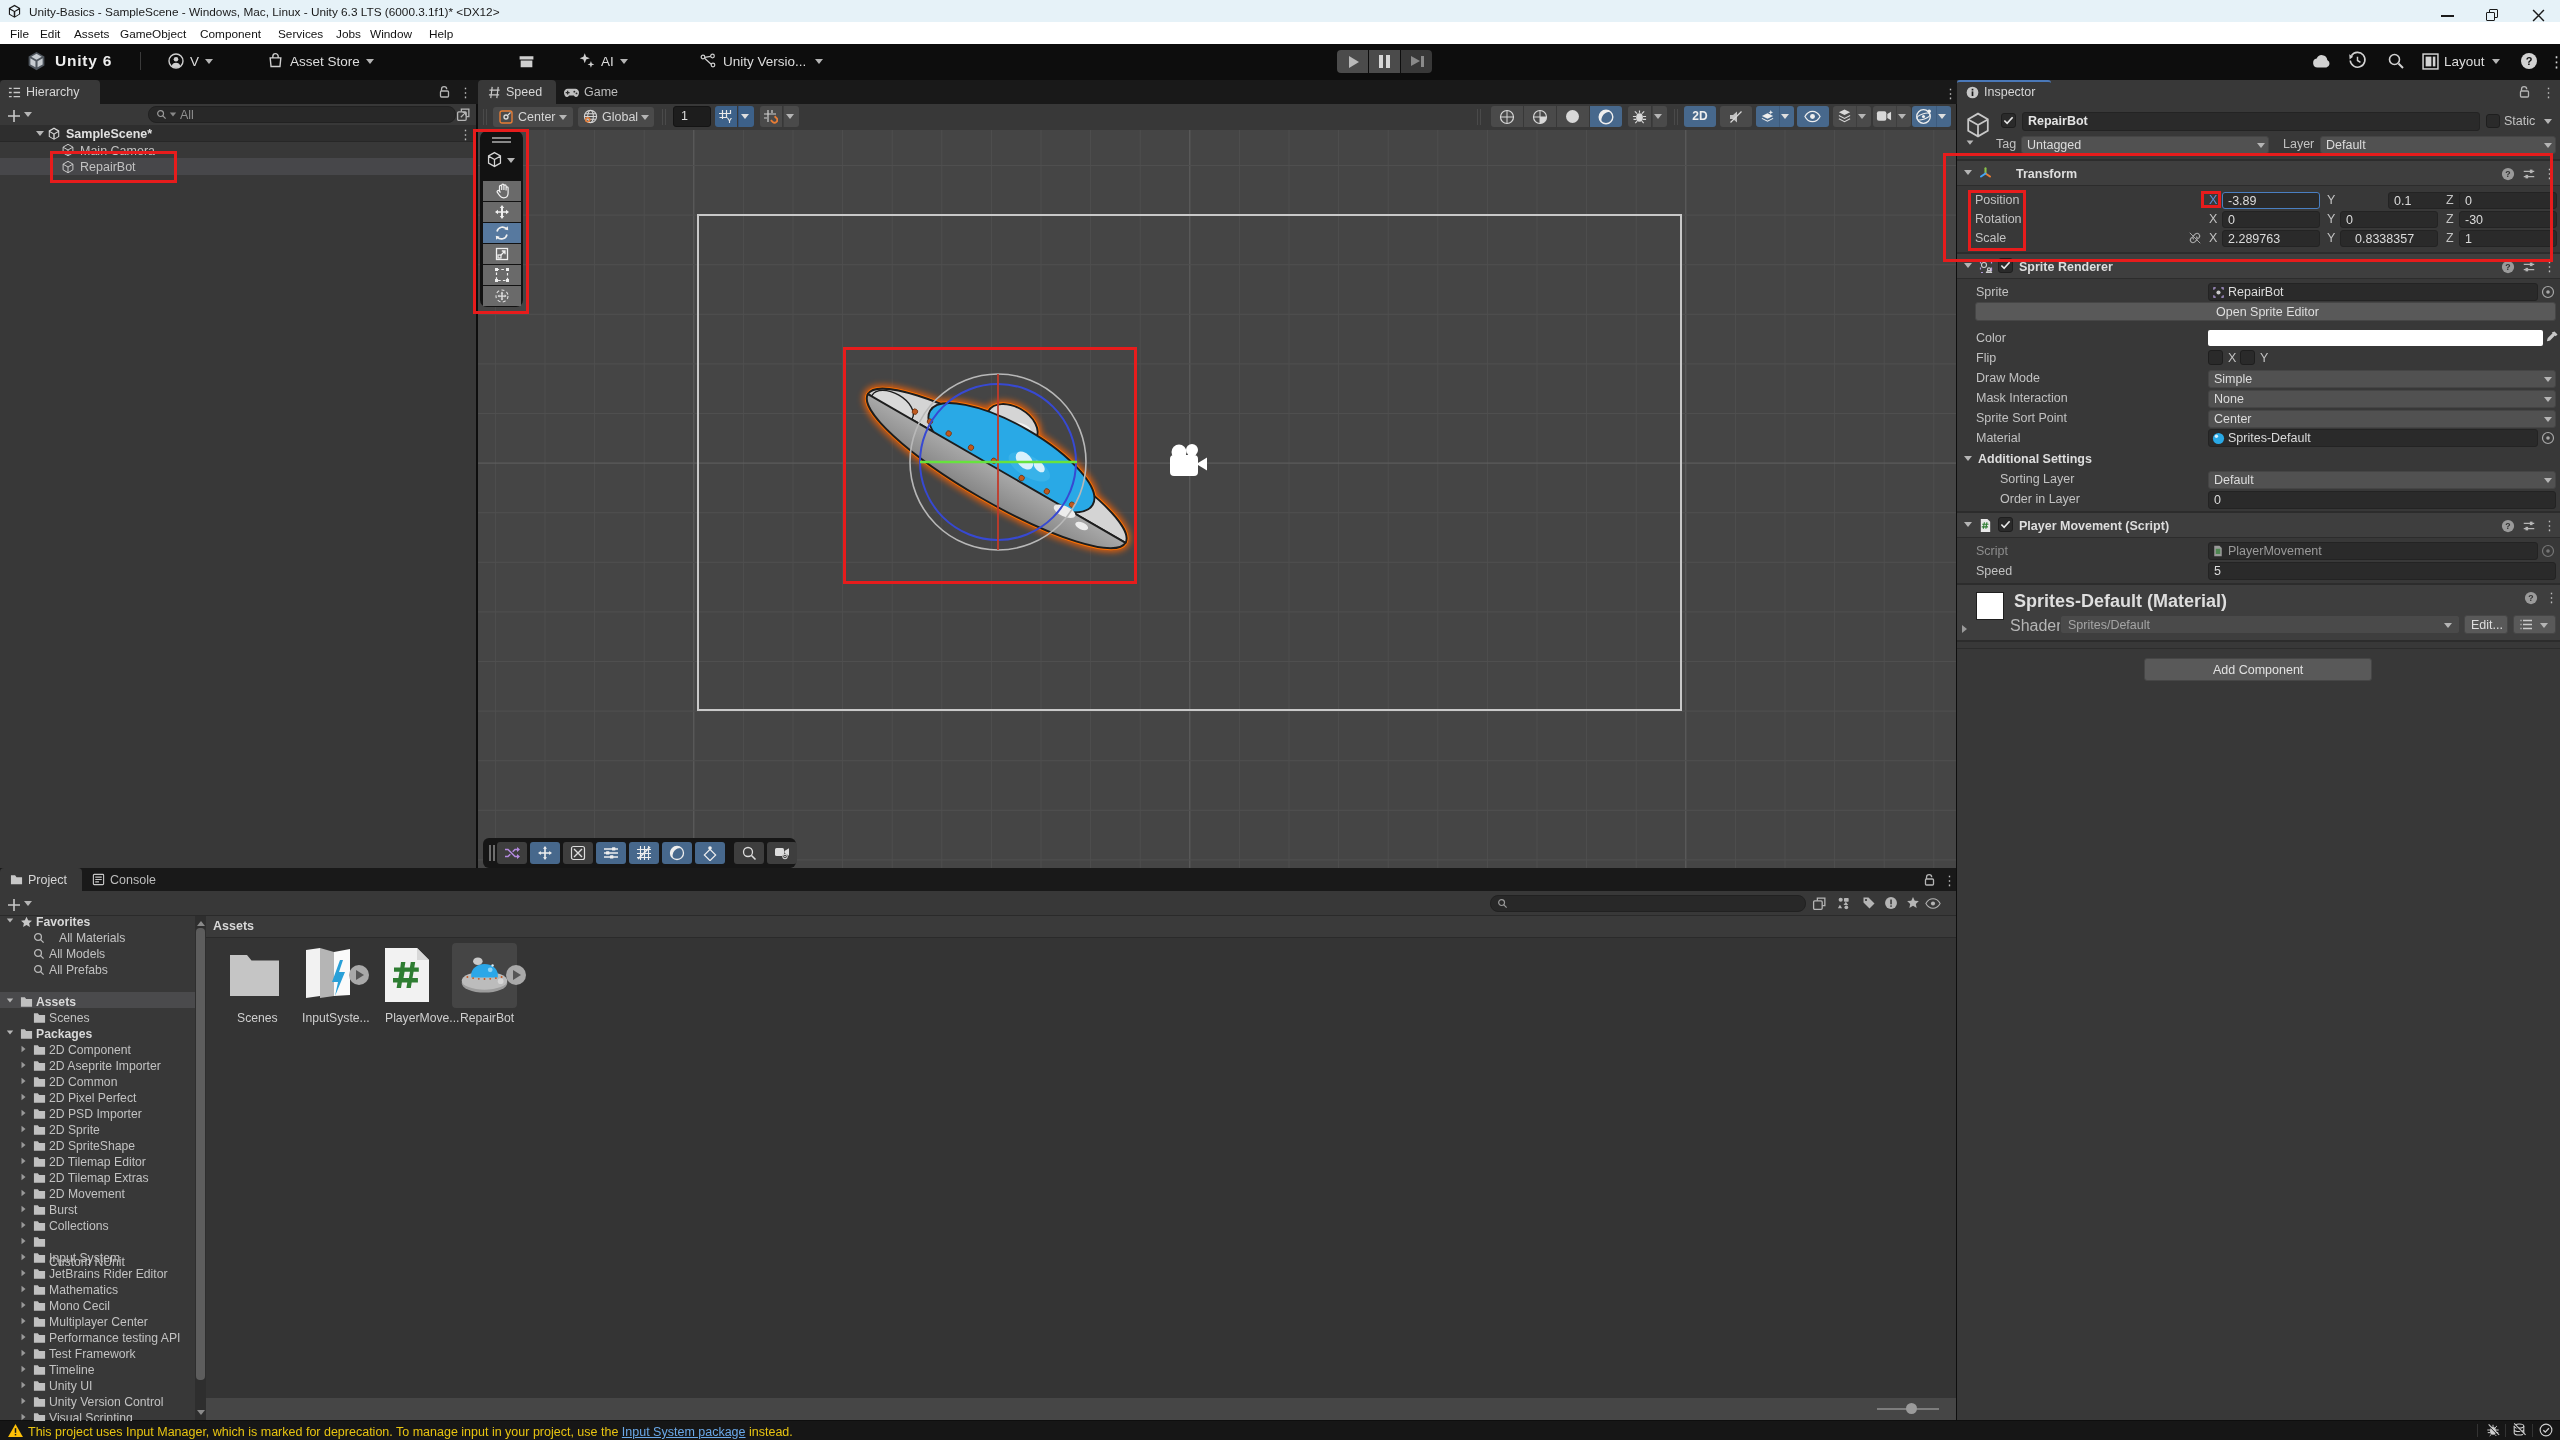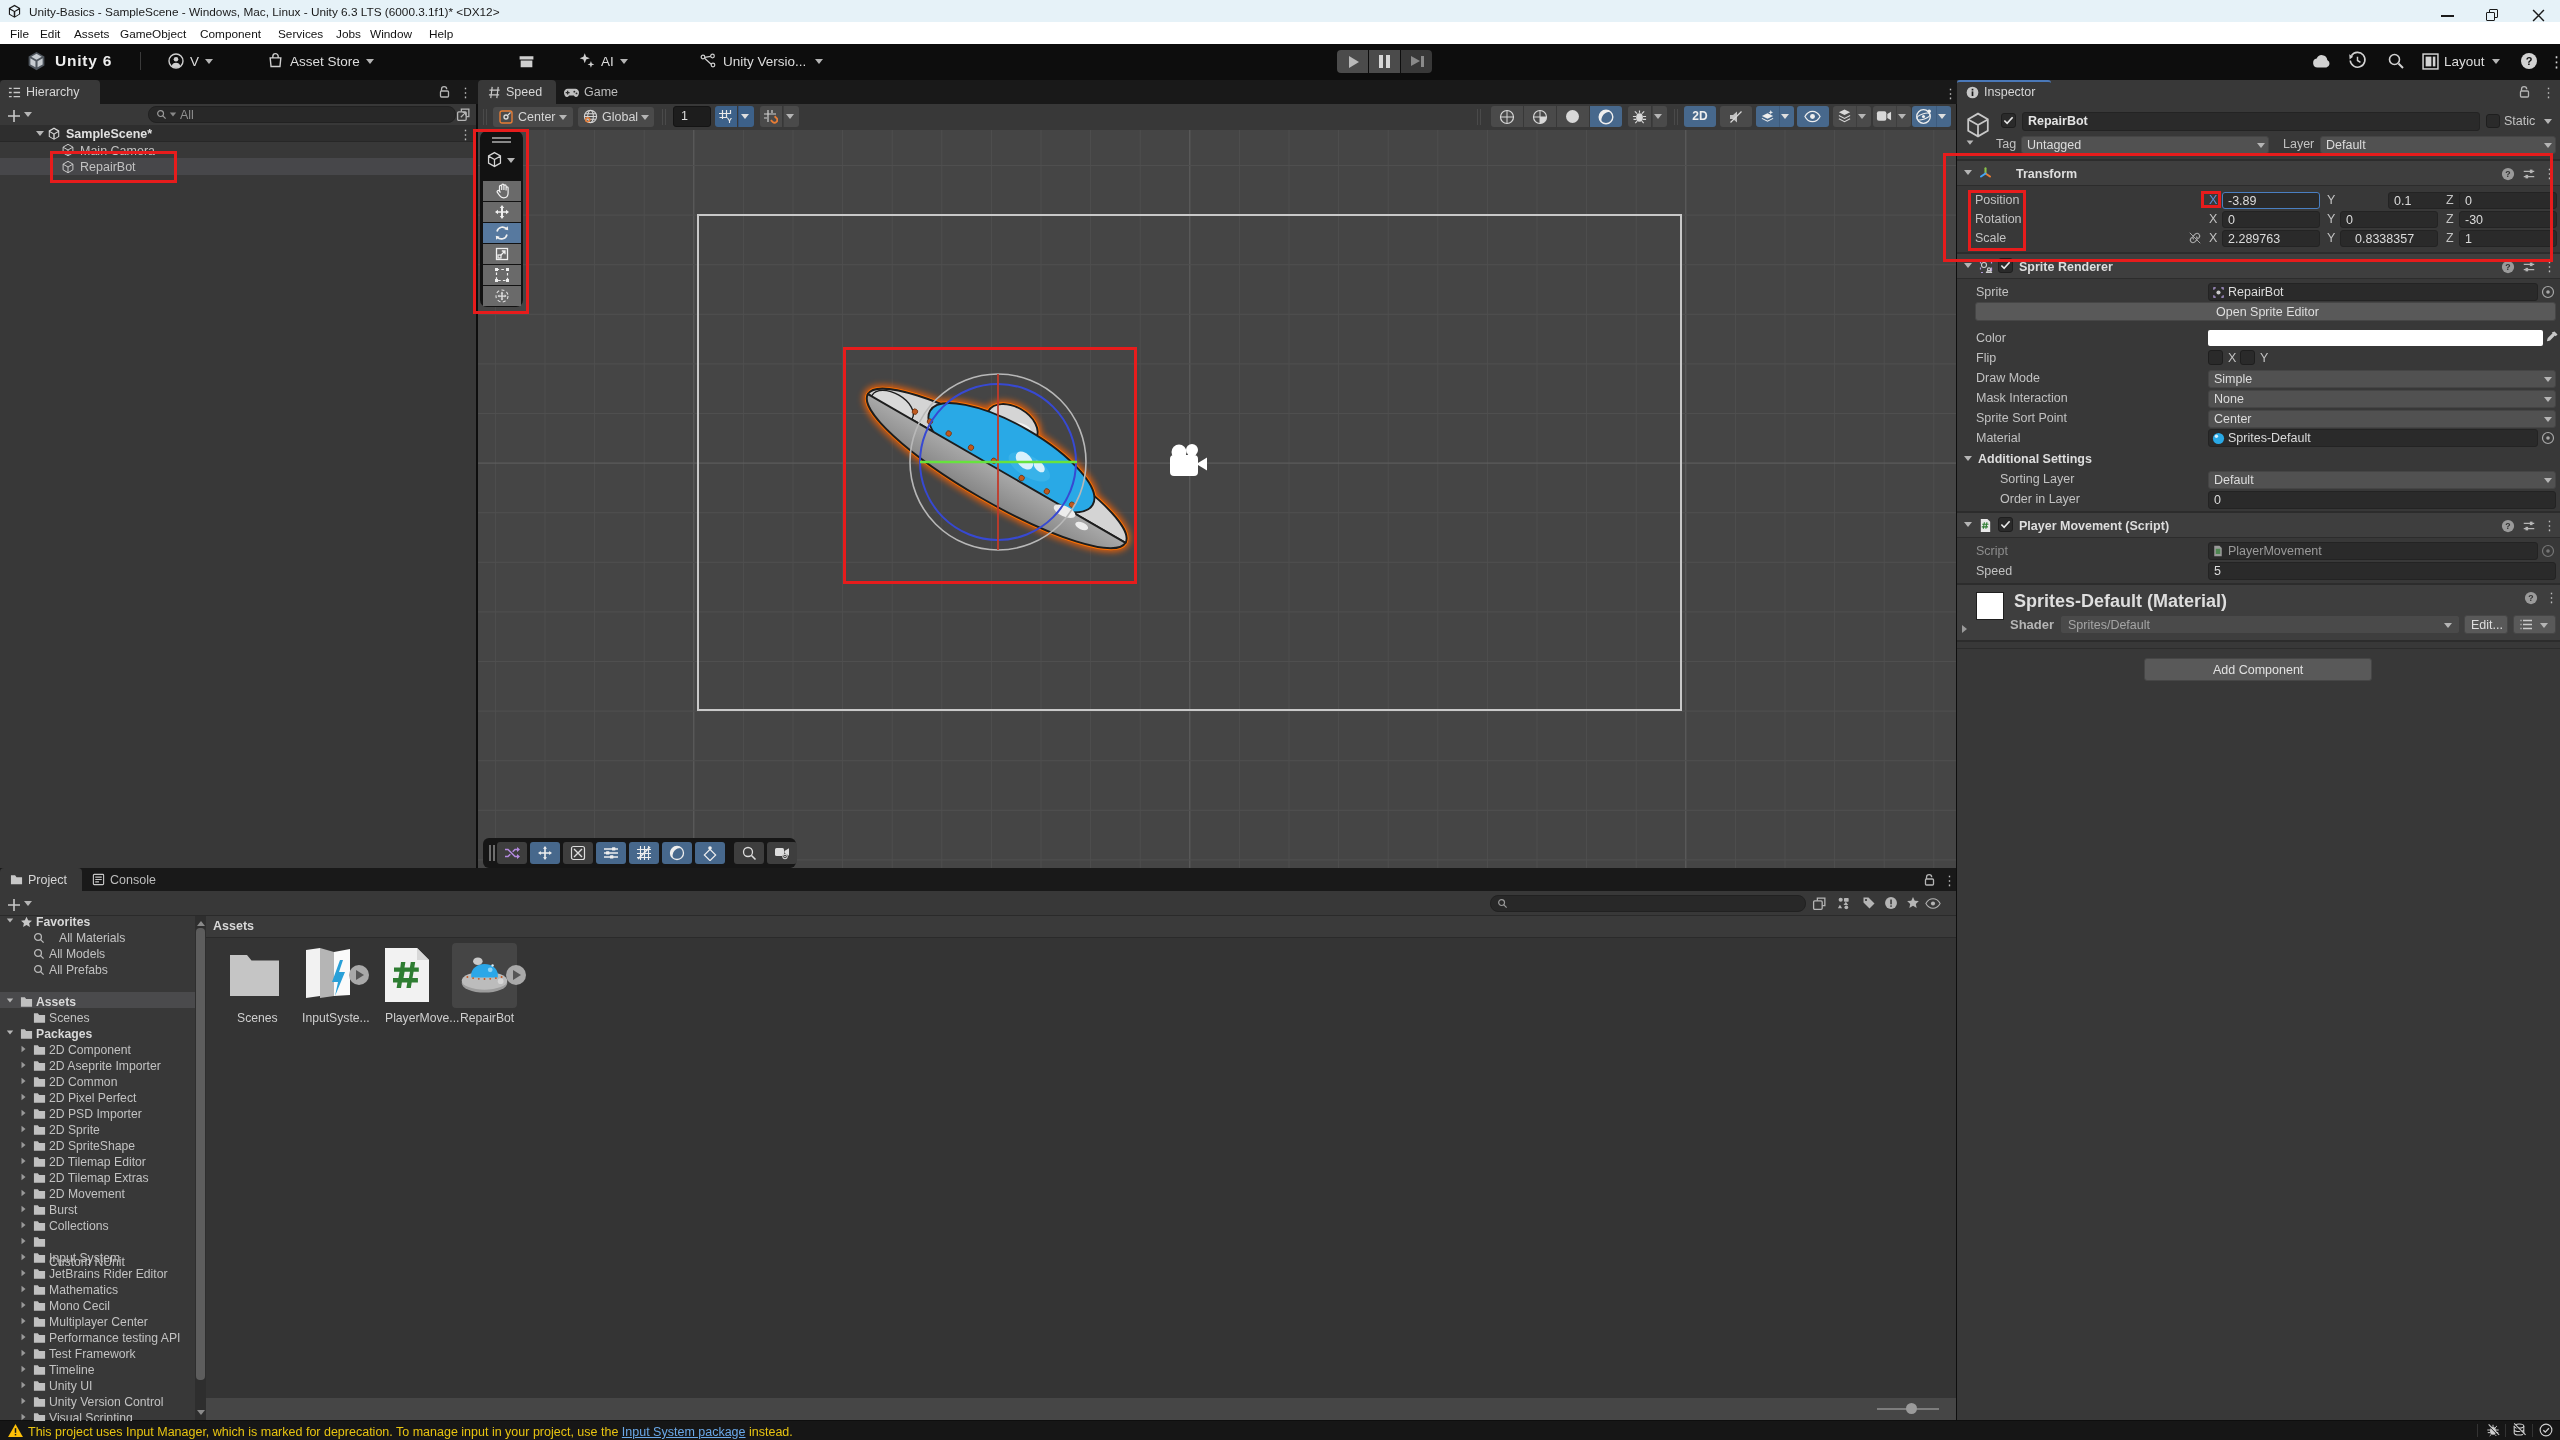--- a/index.html
+++ b/index.html
@@ -712,21 +712,21 @@
     <div class="ab " style="left:1957px;top:583px;width:603px;height:2px;background:#2c2c2c;"></div>
     <div class="ab " style="left:1957px;top:585px;width:603px;height:56px;background:#3e3e3e;border-bottom:1px solid #2c2c2c;"></div>
     <div class="ab " style="left:1976px;top:592px;width:28px;height:28px;background:#fff;border:1px solid #1f1f1f;"></div>
     <div class="ab" style="left:2014px;top:591px;color:#dedede;font-size:18px;font-weight:bold;white-space:nowrap;">Sprites-Default (Material)</div>
     <svg class="ab" style="left:2524px;top:591px" width="14" height="14" viewBox="0 0 16 16">
       <circle cx="8" cy="8" r="7" fill="#9a9a9a"></circle>
       <text x="8" y="11.5" font-size="10" font-weight="bold" fill="#333" text-anchor="middle" font-family="Liberation Sans">?</text>
     </svg>
     <div class="ab kebab" style="left:2545px;top:590px;">⋮</div>
     <div class="ab tri-r" style="left:1962px;top:625px;"></div>
-    <div class="ab" style="left:2010px;top:617px;color:#b5b5b5;font-size:13px;white-space:nowrap;font-weight:bold;">Shader</div>
+    <div class="ab" style="left:2010px;top:617px;color:#b5b5b5;font-size:16px;white-space:nowrap;">Shader</div>
     <div class="ab " style="left:2060px;top:615px;width:400px;height:19px;background:#4a4a4a;border:1px solid #3e3e3e;border-radius:3px;"></div>
     <div class="ab" style="left:2068px;top:618px;color:#a5a5a5;font-size:12.5px;white-space:nowrap;">Sprites/Default</div>
     <div class="ab tri-d" style="left:2444px;top:623px;"></div>
     <div class="ab btn" style="left:2464px;top:615px;width:44px;height:19px;"></div>
     <div class="ab" style="left:2471px;top:618px;color:#dfdfdf;font-size:12.5px;white-space:nowrap;">Edit...</div>
     <div class="ab btn" style="left:2513px;top:615px;width:43px;height:19px;"></div>
     <svg class="ab" style="left:2520px;top:619px" width="12" height="11" viewBox="0 0 12 11">
       <path stroke="#ccc" stroke-width="1.3" d="M3 1.5h9M3 5.5h9M3 9.5h9M0.5 1.5h1M0.5 5.5h1M0.5 9.5h1"></path>
     </svg>
     <div class="ab tri-d" style="left:2540px;top:623px;"></div>

